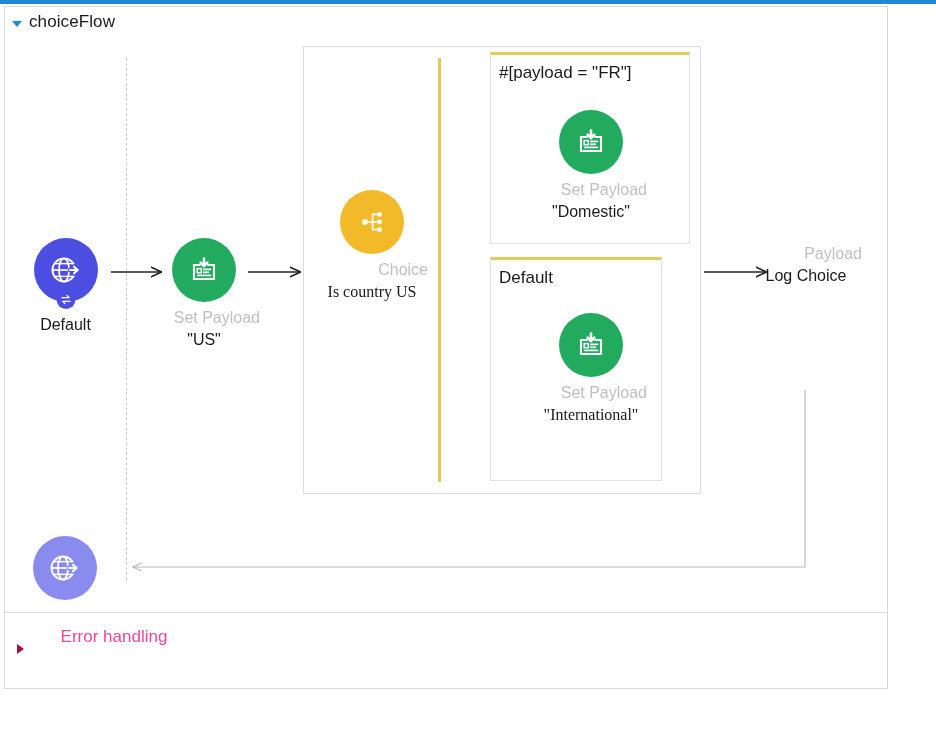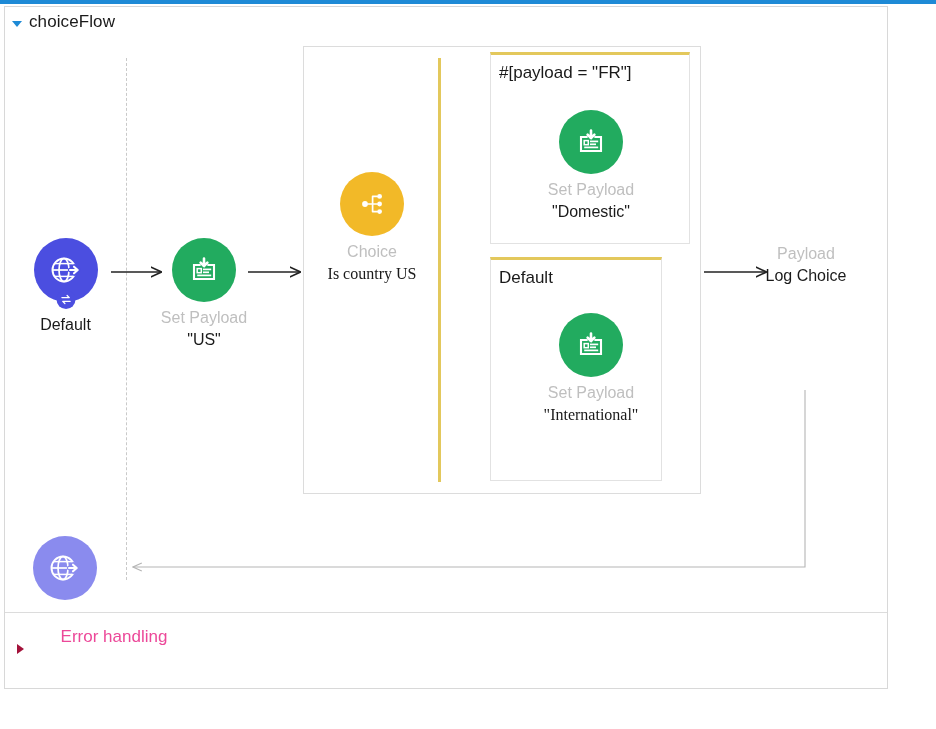--- a/index.html
+++ b/index.html
@@ -40,21 +40,21 @@
   .circle{
     width:64px;height:64px;border-radius:50%;
     display:flex;align-items:center;justify-content:center;margin:0 auto;
     position:relative;
   }
   .c-blue{background:#4b4ee0;}
   .c-blue-light{background:#8a8bee;}
   .c-green{background:#22ab5f;}
   .c-amber{background:#f2b928;}
   .n-type{
-    font-size:16px;color:#bfbfbf;margin-top:7px;line-height:1.18;white-space:nowrap;
+    font-size:16px;color:#bfbfbf;margin-top:7px;line-height:1.18;white-space:nowrap;text-align:right;
   }
   .n-name{
     font-size:16px;color:#1a1a1a;margin-top:2px;line-height:1.22;
   }
   .n-name.wrap{white-space:normal;font-family:Liberation Serif, serif;}
 
   
   .badge{
     position:absolute;left:50%;bottom:-7px;transform:translateX(-50%);
     width:19px;height:19px;border-radius:50%;background:#4b4ee0;
@@ -165,21 +165,21 @@
         <line x1="11.2" y1="23.4" x2="25.2" y2="23.4" stroke="#fff" stroke-width="1.7"></line>
       </svg>
     </div>
     <div class="n-type">Set Payload</div>
     <div class="n-name">"US"</div>
   </div>
 
   <div class="choice-box"></div>
   <div class="choice-spine"></div>
 
-  <div class="node" style="left:316px;top:172px;width:112px;">
+  <div class="node" style="left:316px;top:190px;width:112px;">
     <div class="circle c-amber">
       <svg width="36" height="36" viewBox="0 0 36 36">
         <circle cx="11" cy="18" r="2.9" fill="#fff"></circle>
         <circle cx="25.6" cy="10.4" r="2.4" fill="#fff"></circle>
         <circle cx="25.6" cy="18" r="2.4" fill="#fff"></circle>
         <circle cx="25.6" cy="25.6" r="2.4" fill="#fff"></circle>
         <path d="M13.9 18 H18.6 M18.6 18 V10.4 H23.2 M18.6 18 H23.2 M18.6 18 V25.6 H23.2" fill="none" stroke="#fff" stroke-width="1.7" stroke-linecap="round" stroke-linejoin="round"></path>
       </svg>
     </div>
     <div class="n-type">Choice</div>

